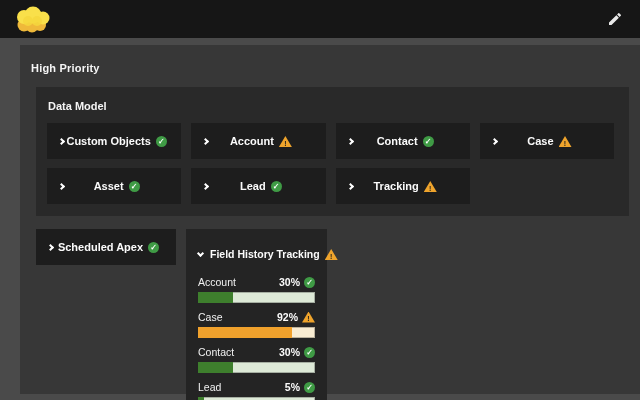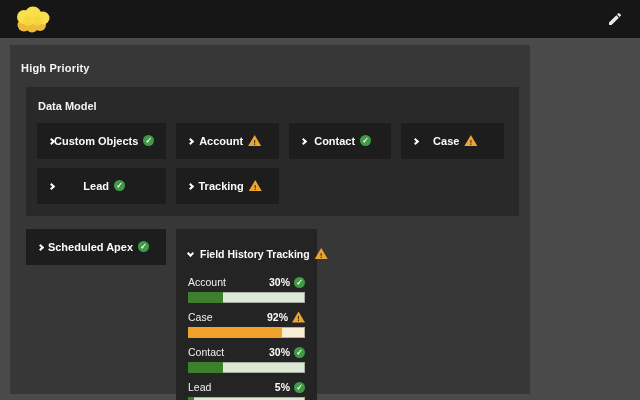--- a/index.html
+++ b/index.html
@@ -24,22 +24,22 @@
   .edit-btn {
     width: 22px; height: 22px;
     display: flex; align-items: center; justify-content: center;
     cursor: pointer;
   }
   .edit-btn svg { fill: #e9e9e9; }
 
   
   .main-panel {
     position: absolute;
-    left: 10px; top: 45px;
-    width: 520px; height: 349px;
+    left: 20px; top: 45px;
+    width: 620px; height: 349px;
     background: #373737;
   }
   .hp-title {
     padding: 17px 0 0 11px;
     font-size: 11px;
     font-weight: bold;
     color: #f5f5f5;
     letter-spacing: 0.2px;
   }
 
@@ -65,21 +65,21 @@
     height: 36px;
     background: #1d1d1d;
     display: flex;
     align-items: center;
     padding: 0 12px;
     cursor: pointer;
   }
   .label-group {
     margin: 0 auto;
     display: flex;
-    align-items: flex-start;
+    align-items: flex-end;
     gap: 5px;
     font-size: 11px;
     font-weight: bold;
     color: #fbfbfb;
     white-space: nowrap;
   }
 
   
   .chev {
     width: 5px; height: 5px;
@@ -236,20 +236,27 @@
 
       <div class="obj-btn">
         <span class="chev"></span>
         <span class="label-group">
           <span>Case</span>
           <span class="status-icon st-warning"></span>
         </span>
       </div>
 
 
+      <div class="obj-btn">
+        <span class="chev"></span>
+        <span class="label-group">
+          <span>Asset</span>
+          <span class="status-icon st-ok"></span>
+        </span>
+      </div>
 
       <div class="obj-btn">
         <span class="chev"></span>
         <span class="label-group">
           <span>Lead</span>
           <span class="status-icon st-ok"></span>
         </span>
       </div>
 
       <div class="obj-btn">

